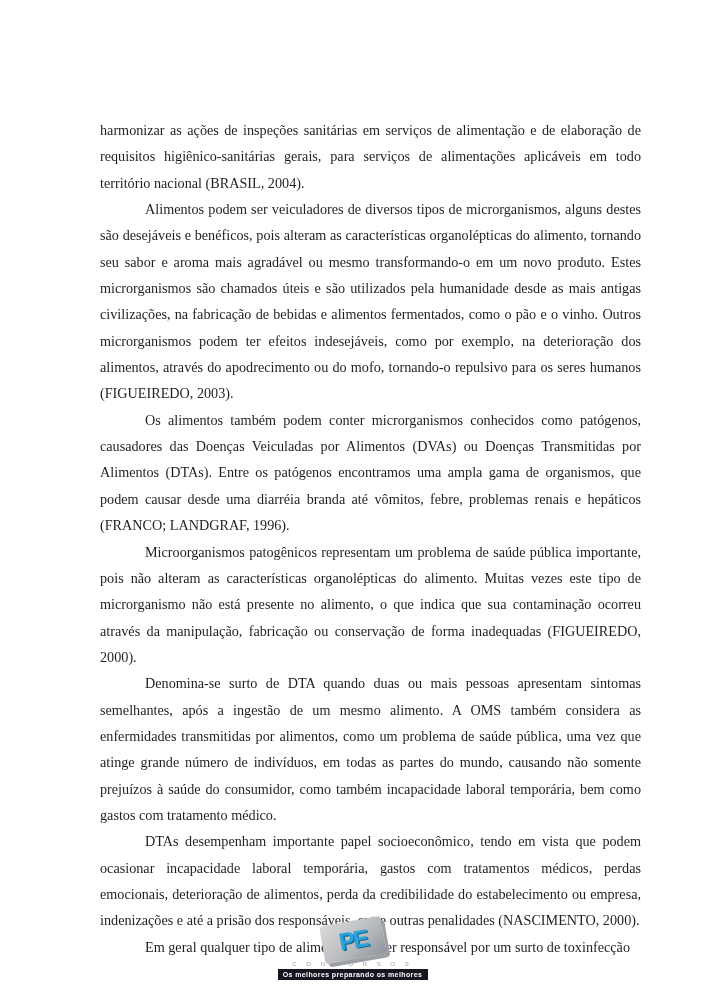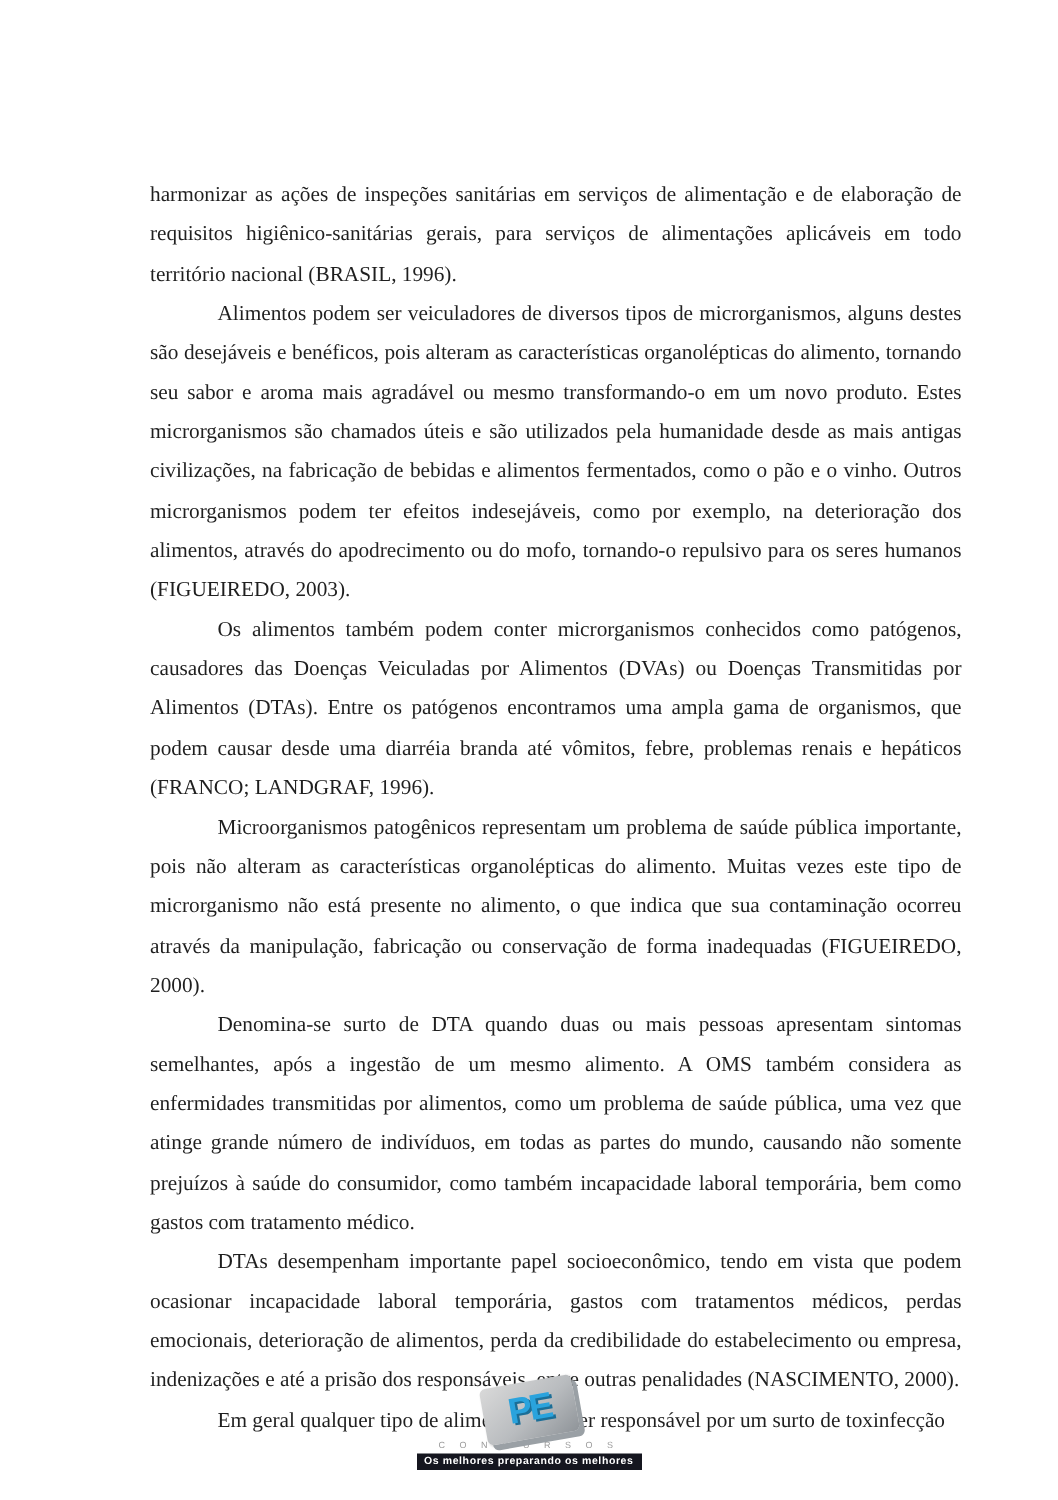--- a/index.html
+++ b/index.html
@@ -89,21 +89,21 @@
     margin-top: 2px;
     white-space: nowrap;
   }
 </style>
 </head>
 <body>
 
 <div class="page">
 
   <div class="text-block">
-      <p class="">harmonizar as ações de inspeções sanitárias em serviços de alimentação e de elaboração de requisitos higiênico-sanitárias gerais, para serviços de alimentações aplicáveis em todo território nacional (BRASIL, 1996).</p>
+      <p class="">harmonizar as ações de inspeções sanitárias em serviços de alimentação e de elaboração de requisitos higiênico-sanitárias gerais, para serviços de alimentações aplicáveis em todo território nacional (BRASIL, 2004).</p>
       <p class="indent">Alimentos podem ser veiculadores de diversos tipos de microrganismos, alguns destes são desejáveis e benéficos, pois alteram as características organolépticas do alimento, tornando seu sabor e aroma mais agradável ou mesmo transformando-o em um novo produto. Estes microrganismos são chamados úteis e são utilizados pela humanidade desde as mais antigas civilizações, na fabricação de bebidas e alimentos fermentados, como o pão e o vinho. Outros microrganismos podem ter efeitos indesejáveis, como por exemplo, na deterioração dos alimentos, através do apodrecimento ou do mofo, tornando-o repulsivo para os seres humanos (FIGUEIREDO, 2003).</p>
       <p class="indent">Os alimentos também podem conter microrganismos conhecidos como patógenos, causadores das Doenças Veiculadas por Alimentos (DVAs) ou Doenças Transmitidas por Alimentos (DTAs). Entre os patógenos encontramos uma ampla gama de organismos, que podem causar desde uma diarréia branda até vômitos, febre, problemas renais e hepáticos (FRANCO; LANDGRAF, 1996).</p>
       <p class="indent">Microorganismos patogênicos representam um problema de saúde pública importante, pois não alteram as características organolépticas do alimento. Muitas vezes este tipo de microrganismo não está presente no alimento, o que indica que sua contaminação ocorreu através da manipulação, fabricação ou conservação de forma inadequadas (FIGUEIREDO, 2000).</p>
       <p class="indent">Denomina-se surto de DTA quando duas ou mais pessoas apresentam sintomas semelhantes, após a ingestão de um mesmo alimento. A OMS também considera as enfermidades transmitidas por alimentos, como um problema de saúde pública, uma vez que atinge grande número de indivíduos, em todas as partes do mundo, causando não somente prejuízos à saúde do consumidor, como também incapacidade laboral temporária, bem como gastos com tratamento médico.</p>
       <p class="indent">DTAs desempenham importante papel socioeconômico, tendo em vista que podem ocasionar incapacidade laboral temporária, gastos com tratamentos médicos, perdas emocionais, deterioração de alimentos, perda da credibilidade do estabelecimento ou empresa, indenizações e até a prisão dos responsáveis, entre outras penalidades (NASCIMENTO, 2000).</p>
       <p class="indent">Em geral qualquer tipo de alimento pode ser responsável por um surto de toxinfecção</p>
     </div>
 
   <div class="footer">
     <div class="logo-cube">

